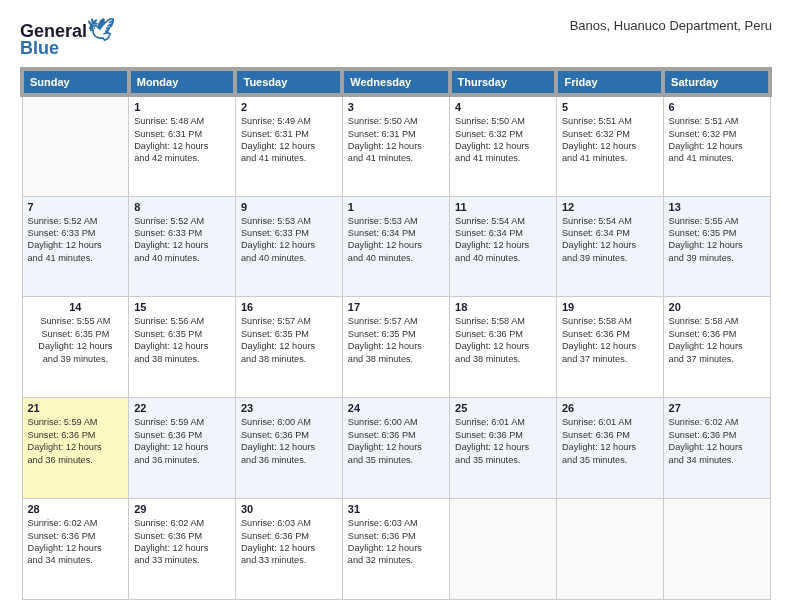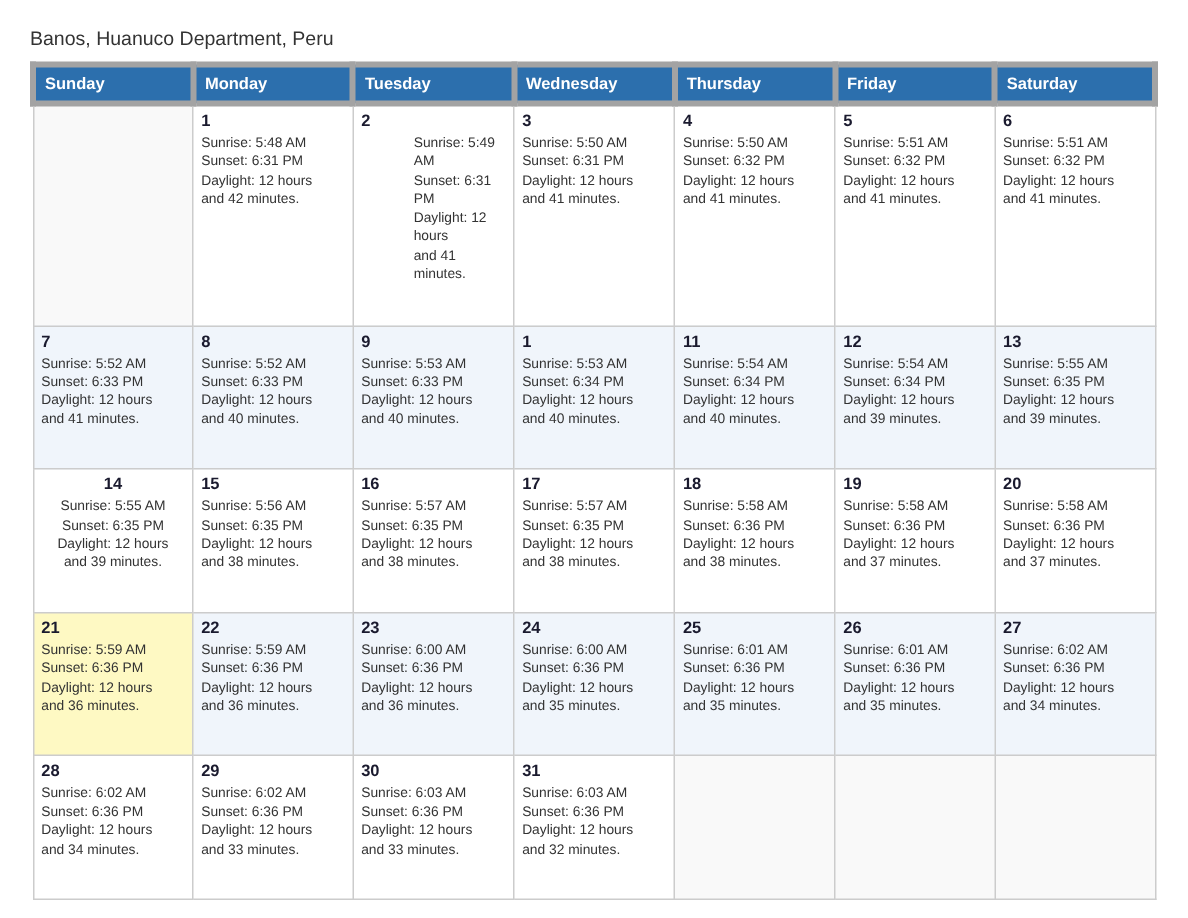--- a/index.html
+++ b/index.html
@@ -80,20 +80,28 @@
     }
     tr:nth-child(odd) td { background: #fff; }
     tr:nth-child(even) td { background: #f5f8fc; }
     thead tr th { background: #2c6fad !important; }
   </style>
 </head>
 <body>
 
 <div class="page">
   <div class="header">
+    <div class="logo">
+      <div style="display:flex;align-items:center;">
+        <div style="font-size:18px;font-weight:bold;color:#1a1a2e;line-height:1.1;">
+          <span style="color:#1a1a2e;">General</span><span style="color:#2c6fad;font-size:22px;">🕊</span>
+        </div>
+      </div>
+      <div style="font-size:18px;font-weight:bold;color:#2c6fad;margin-top:-4px;">Blue</div>
+    </div>
     <div class="title-area">
       <div class="cal-subtitle">Banos, Huanuco Department, Peru</div>
     </div>
   </div>
 
   <table class="calendar">
     <thead>
       <tr>
         <th>Sunday</th>
         <th>Monday</th>
@@ -109,21 +117,21 @@
           <td class="empty-cell" style="background: rgb(249, 249, 249);"></td>
           <td style="background: rgb(255, 255, 255);">
             <span class="day-num">1</span>
             <div class="day-info" style="white-space: pre-line;">Sunrise: 5:48 AM
 Sunset: 6:31 PM
 Daylight: 12 hours
 and 42 minutes.</div>
           </td>
           <td style="background: rgb(255, 255, 255);">
             <span class="day-num">2</span>
-            <div class="day-info" style="white-space: pre-line; margin-left: 35px;">Sunrise: 5:49 AM
+            <div class="day-info" style="white-space: pre-line;">Sunrise: 5:49 AM
 Sunset: 6:31 PM
 Daylight: 12 hours
 and 41 minutes.</div>
           </td>
           <td style="background: rgb(255, 255, 255);">
             <span class="day-num">3</span>
             <div class="day-info" style="white-space: pre-line;">Sunrise: 5:50 AM
 Sunset: 6:31 PM
 Daylight: 12 hours
 and 41 minutes.</div>

